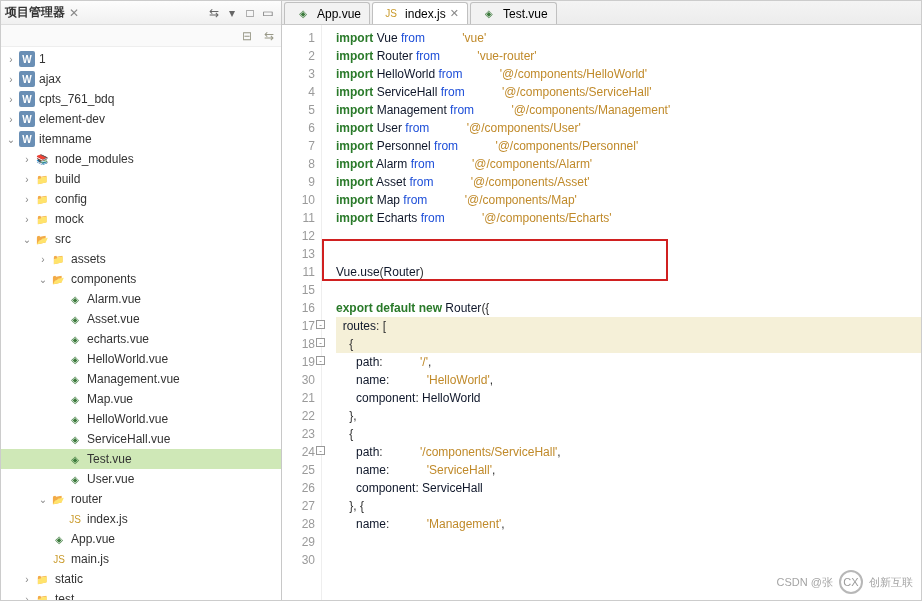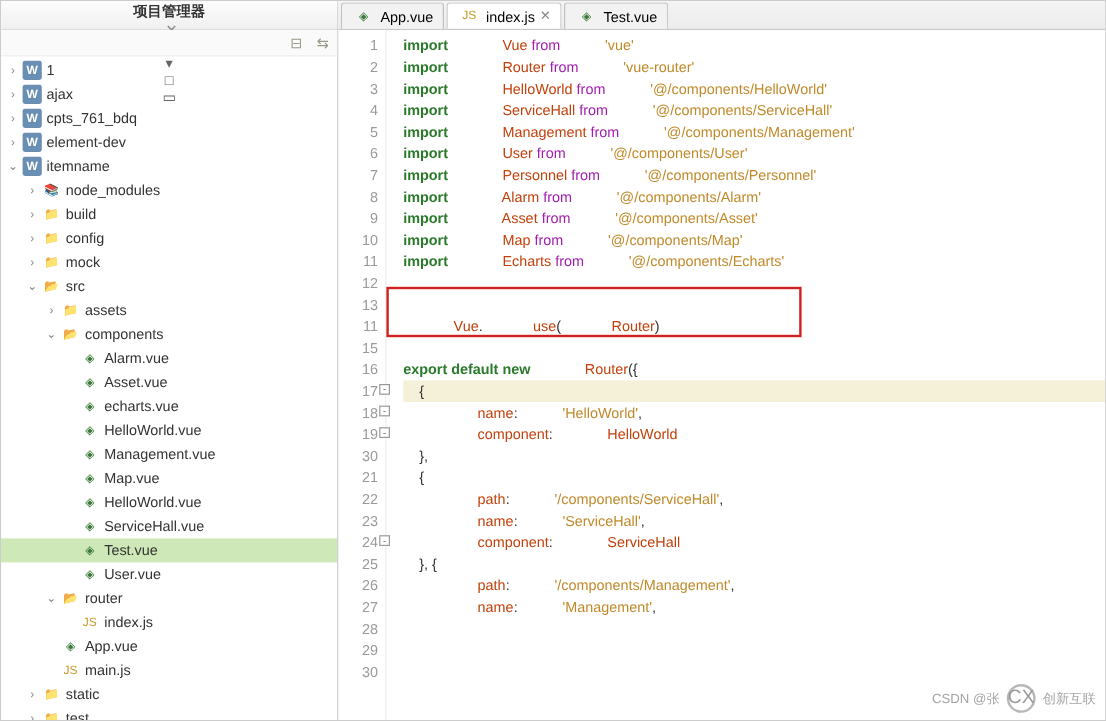--- a/index.html
+++ b/index.html
@@ -1,19 +1,19 @@
 <!DOCTYPE html>
 <html><head>
 <meta charset="utf-8">
 <style>
 * { margin:0; padding:0; box-sizing:border-box; font-family:"Microsoft YaHei", Arial, sans-serif; font-size:12px; }
 body { width:922px; height:601px; background:#fff; overflow:hidden; position:relative; border:1px solid #ccc; }
 .container { display:flex; height:100%; }
 .sidebar { width:281px; border-right:1px solid #c8c8c8; display:flex; flex-direction:column; background:#fff; }
-.sidebar-header { height:24px; display:flex; align-items:center; padding:0 4px; background:linear-gradient(#fdfdfd,#f0f0f0); border-bottom:1px solid #ddd;flex-direction:column; }
+.sidebar-header { height:24px; display:flex; align-items:center; padding:0 4px; background:linear-gradient(#fdfdfd,#f0f0f0); border-bottom:1px solid #ddd; }
 .sidebar-title { font-weight:bold; color:#333; }
 .sidebar-close { margin-left:4px; color:#888; cursor:pointer; }
 .sidebar-spacer { flex:1; }
 .sidebar-tb { color:#666; width:18px; text-align:center; cursor:pointer; }
 .sidebar-toolbar2 { height:22px; display:flex; align-items:center; justify-content:flex-end; padding:0 4px; border-bottom:1px solid #eee; background:#fafafa; gap:6px; }
 .tb-icon { width:16px; height:16px; display:flex; align-items:center; justify-content:center; color:#998; border:1px solid transparent; }
 .tree { flex:1; overflow:auto; padding:2px 0; }
 .tree-row { display:flex; align-items:center; height:20px; padding:0 2px; cursor:pointer; white-space:nowrap; }
 .tree-row.selected { background:#cfe8b7; }
 .caret { width:12px; text-align:center; color:#888; font-size:10px; user-select:none; }
@@ -31,28 +31,28 @@
 .tab.active { background:#fff; }
 .tab .tclose { color:#888; font-size:11px; }
 .ed-body { flex:1; display:flex; overflow:hidden; font-family:Consolas,Menlo,monospace; font-size:13px; line-height:18px; position:relative; }
 .gutter { width:40px; background:#fff; color:#9a9a9a; text-align:right; padding:4px 6px 4px 0; border-right:1px solid #eee; user-select:none; }
 .gline { height:18px; position:relative; }
 .fold { position:absolute; right:-10px; top:3px; width:9px; height:9px; border:1px solid #999; background:#fff; font-size:8px; line-height:8px; text-align:center; color:#666; }
 .code { flex:1; padding:4px 0 4px 14px; position:relative; }
 .cline { height:18px; white-space:pre; }
 .cline.hl { background:#f5f0d8; }
 .kw { color:#2a7a2a; font-weight:bold; }
-.kw2 { color:#a21caf;text-align:right; }
-.id { color:#c2410c;padding-left:42px; }
+.kw2 { color:#1d4ed8;text-align:right; }
+.id { color:#0f172a; }
 .str { color:#c08a2a;margin-left:34px; }
 .op { color:#333; }
 .redbox { position:absolute; border:2px solid #d02020; pointer-events:none; }
 .watermark { position:absolute; right:8px; bottom:6px; display:flex; align-items:center; gap:6px; opacity:.6; font-size:12px; color:#666; }
 .wm-text { font-size:11px; }
-.wm-logo { width:24px; height:24px; border:2px solid #888; border-radius:50%; display:flex; align-items:center; justify-content:center; font-size:16px; color:#555; }
+.wm-logo { width:24px; height:24px; border:2px solid #888; border-radius:50%; display:flex; align-items:center; justify-content:center; font-size:11px; color:#555; }
 </style>
 </head>
 <body>
 
 <div class="container">
   <div class="sidebar">
     <div class="sidebar-header">
       <span class="sidebar-title">项目管理器</span>
       <span class="sidebar-close">✕</span>
       <span class="sidebar-spacer"></span>
@@ -269,30 +269,31 @@
           <div class="cline"><span class="kw">import</span><span class="id"> Personnel </span><span class="kw2">from</span><span class="str"> '@/components/Personnel'</span></div>
           <div class="cline"><span class="kw">import</span><span class="id"> Alarm </span><span class="kw2">from</span><span class="str"> '@/components/Alarm'</span></div>
           <div class="cline"><span class="kw">import</span><span class="id"> Asset </span><span class="kw2">from</span><span class="str"> '@/components/Asset'</span></div>
           <div class="cline"><span class="kw">import</span><span class="id"> Map </span><span class="kw2">from</span><span class="str"> '@/components/Map'</span></div>
           <div class="cline"><span class="kw">import</span><span class="id"> Echarts </span><span class="kw2">from</span><span class="str"> '@/components/Echarts'</span></div>
           <div class="cline"></div>
           <div class="cline"></div>
           <div class="cline"><span class="id">Vue</span><span class="op">.</span><span class="id">use</span><span class="op">(</span><span class="id">Router</span><span class="op">)</span></div>
           <div class="cline"></div>
           <div class="cline"><span class="kw">export default new</span><span class="id"> Router</span><span class="op">({</span></div>
+          <div class="cline hl"><span class="id">  routes</span><span class="op">: [</span></div>
           <div class="cline hl"><span class="op">    {</span></div>
+          <div class="cline"><span class="id">      path</span><span class="op">: </span><span class="str">'/'</span><span class="op">,</span></div>
           <div class="cline"><span class="id">      name</span><span class="op">: </span><span class="str">'HelloWorld'</span><span class="op">,</span></div>
           <div class="cline"><span class="id">      component</span><span class="op">: </span><span class="id">HelloWorld</span></div>
           <div class="cline"><span class="op">    },</span></div>
           <div class="cline"><span class="op">    {</span></div>
           <div class="cline"><span class="id">      path</span><span class="op">: </span><span class="str">'/components/ServiceHall'</span><span class="op">,</span></div>
           <div class="cline"><span class="id">      name</span><span class="op">: </span><span class="str">'ServiceHall'</span><span class="op">,</span></div>
           <div class="cline"><span class="id">      component</span><span class="op">: </span><span class="id">ServiceHall</span></div>
           <div class="cline"><span class="op">    }, {</span></div>
-          <div class="cline"><span class="id">      path</span><span class="op">: </span><span class="str">'/components/Management'</span><span class="op">,</span></div>
           <div class="cline"><span class="id">      name</span><span class="op">: </span><span class="str">'Management'</span><span class="op">,</span></div>
         </div>
     </div>
   </div>
 </div>
 
 <div class="watermark">
   <span class="wm-text">CSDN @张</span>
   <span class="wm-logo">CX</span>
   <span class="wm-text">创新互联</span>

